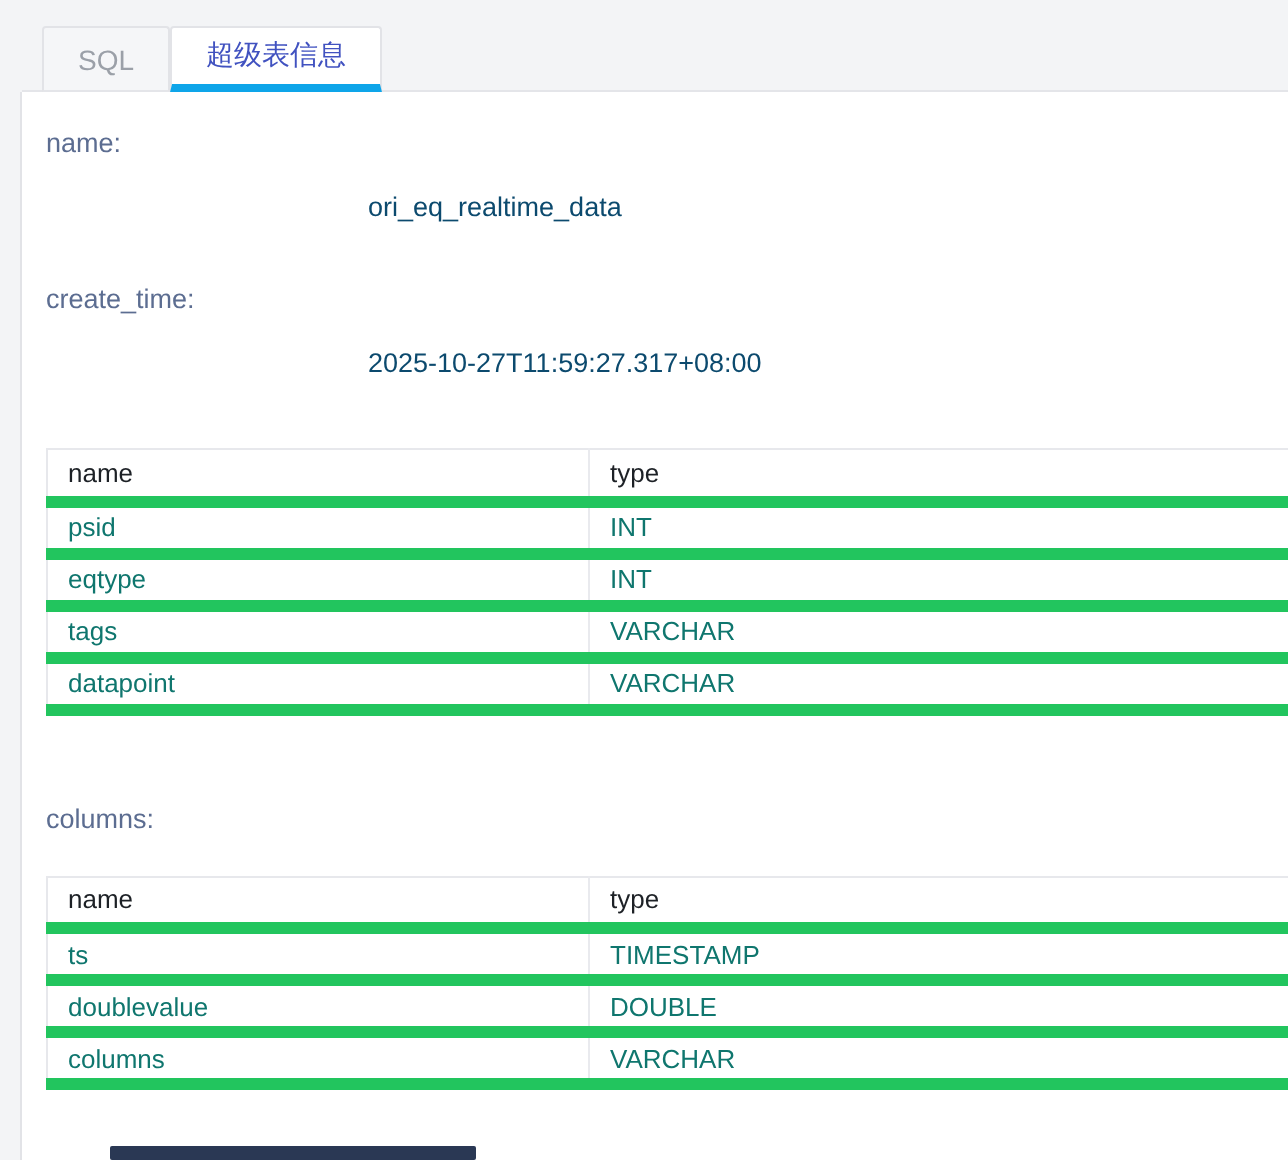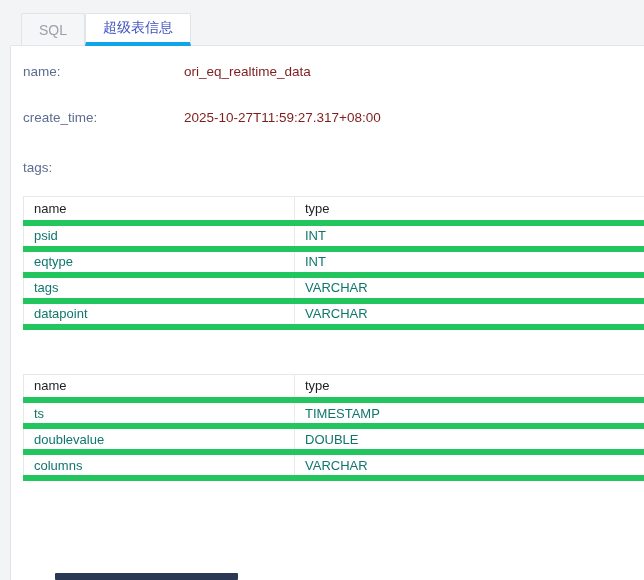--- a/index.html
+++ b/index.html
@@ -71,21 +71,22 @@
     line-height: 15px;
   }
   .field-name-row    { margin-bottom: 31px; }
   .field-create-row  { margin-bottom: 35px; }
   .field-label {
     width: 161px;
     flex: 0 0 161px;
     color: #5c6d91;
   }
   .field-value {
-    color: #7f1d1d;
+    color: #0c4a6e;
+    margin-top: 32px;
   }
   .section-label {
     font-size: 13.5px;
     color: #5c6d91;
     margin: 0 0 21px 12px;
     line-height: 15px;
   }
   table.info-table {
     border-collapse: collapse;
     table-layout: fixed;
@@ -147,21 +148,20 @@
     <div class="field field-name-row">
       <span class="field-label">name:</span>
       <span class="field-value">ori_eq_realtime_data</span>
     </div>
 
     <div class="field field-create-row">
       <span class="field-label">create_time:</span>
       <span class="field-value">2025-10-27T11:59:27.317+08:00</span>
     </div>
 
-    <div class="section-label">tags:</div>
 
     <table class="info-table">
       <thead>
         <tr>
           <th>name</th>
           <th>type</th>
         </tr>
       </thead>
       <tbody>
         <tr>
@@ -178,20 +178,21 @@
         </tr>
         <tr>
           <td>datapoint</td>
           <td>VARCHAR</td>
         </tr>
       </tbody>
     </table>
 
     <div class="gap-after-tags"></div>
 
+    <div class="section-label">columns:</div>
 
     <table class="info-table">
       <thead>
         <tr>
           <th>name</th>
           <th>type</th>
         </tr>
       </thead>
       <tbody>
         <tr>

